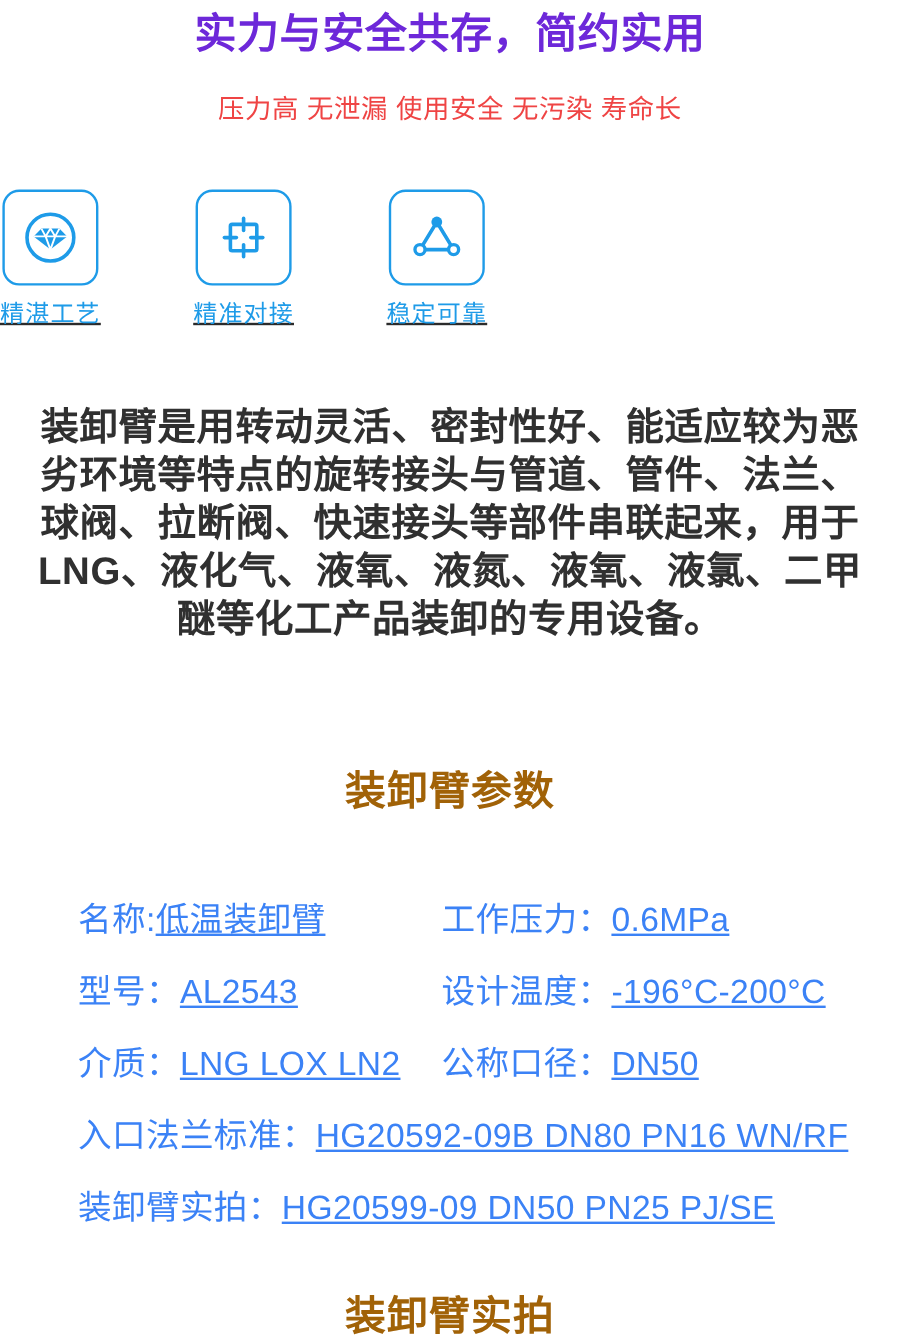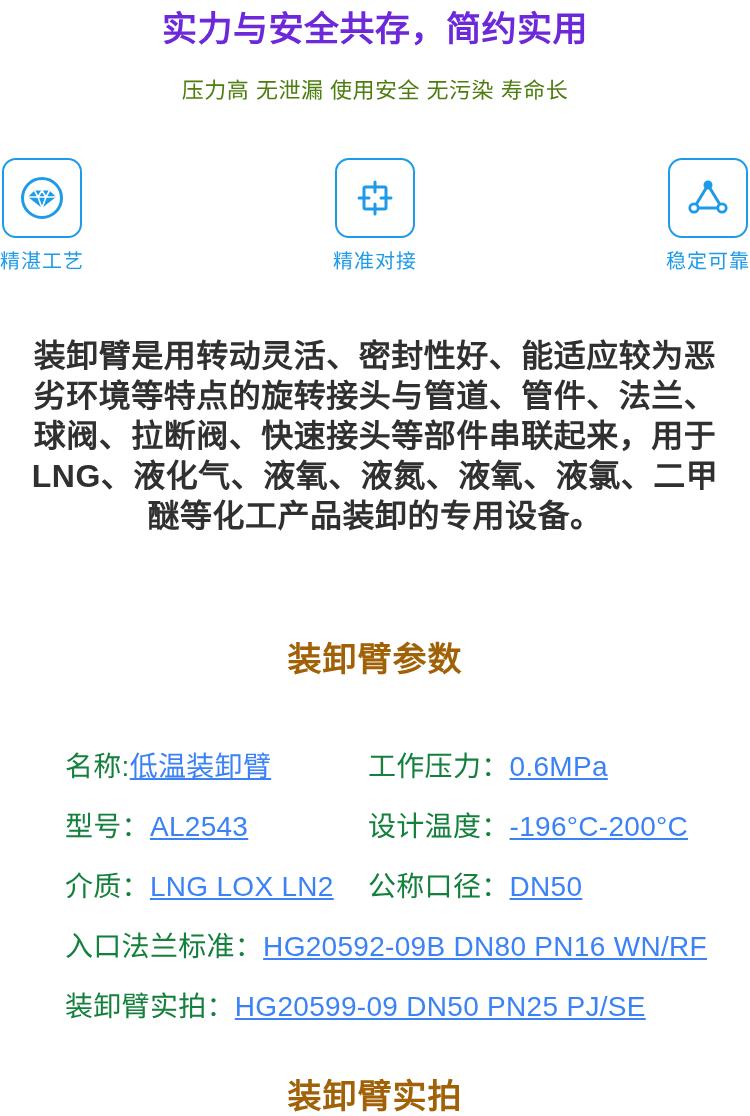--- a/index.html
+++ b/index.html
@@ -23,30 +23,31 @@
     font-weight: 800;
     letter-spacing: 0.5px;
     color: #6d28d9;
     line-height: 1.2;
   }
   .hero-subtitle {
     margin-top: 22px;
     text-align: center;
     font-size: 22px;
     letter-spacing: 0.5px;
-    color: #4d7c0f;
+    color: #ef4444;
     font-weight: 400;
   }
 
   
   .features {
     margin-top: 54px;
     display: flex;
-    justify-content: space-between;
+    justify-content: flex-start;
     gap: 77px;
+    text-decoration: underline;
   }
   .feature { display: flex; flex-direction: column; align-items: center; }
   .feature-box {
     width: 80px; height: 80px;
     border: 2.5px solid var(--accent);
     border-radius: 14px;
     display: flex; align-items: center; justify-content: center;
     background: #ffffff;
   }
   .feature-box svg { width: 48px; height: 48px; display: block; }
@@ -87,21 +88,21 @@
     padding: 0 30px 0 65px;
     display: grid;
     grid-template-columns: 303px 1fr;
     row-gap: 28px;
     font-size: 28px;
     color: #151515;
     line-height: 32px;
   }
   .param { white-space: nowrap; letter-spacing: 0.3px; }
   .param.full { grid-column: 1 / -1; }
-  .param .param-label { color: #15803d; }
+  .param .param-label { color: #3b82f6; }
   .param .param-value { color: #3b82f6; text-decoration: underline; }
 </style>
 </head>
 <body>
 
 <div class="page">
 
   <h1 class="hero-title">实力与安全共存，简约实用</h1>
   <p class="hero-subtitle">压力高 无泄漏 使用安全 无污染 寿命长</p>
 

